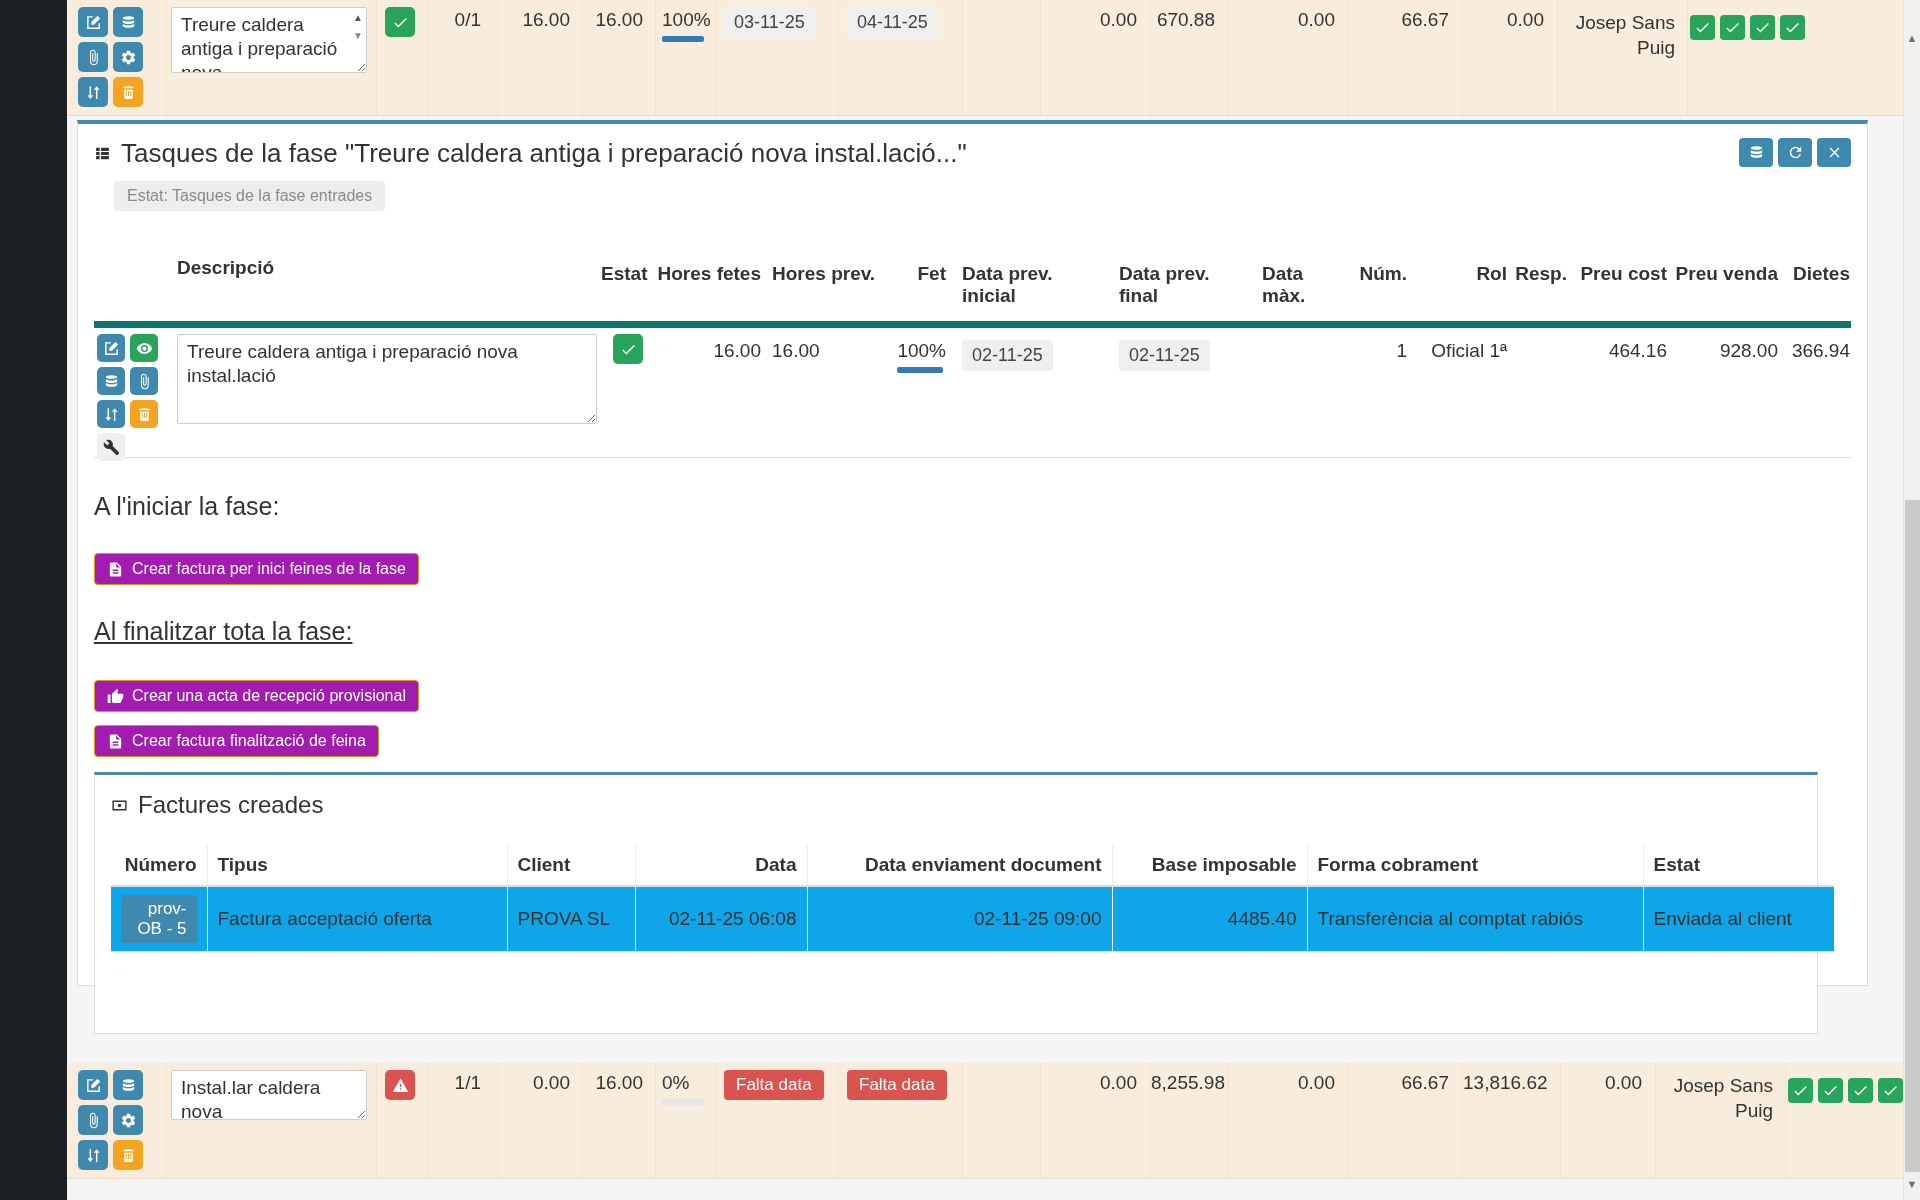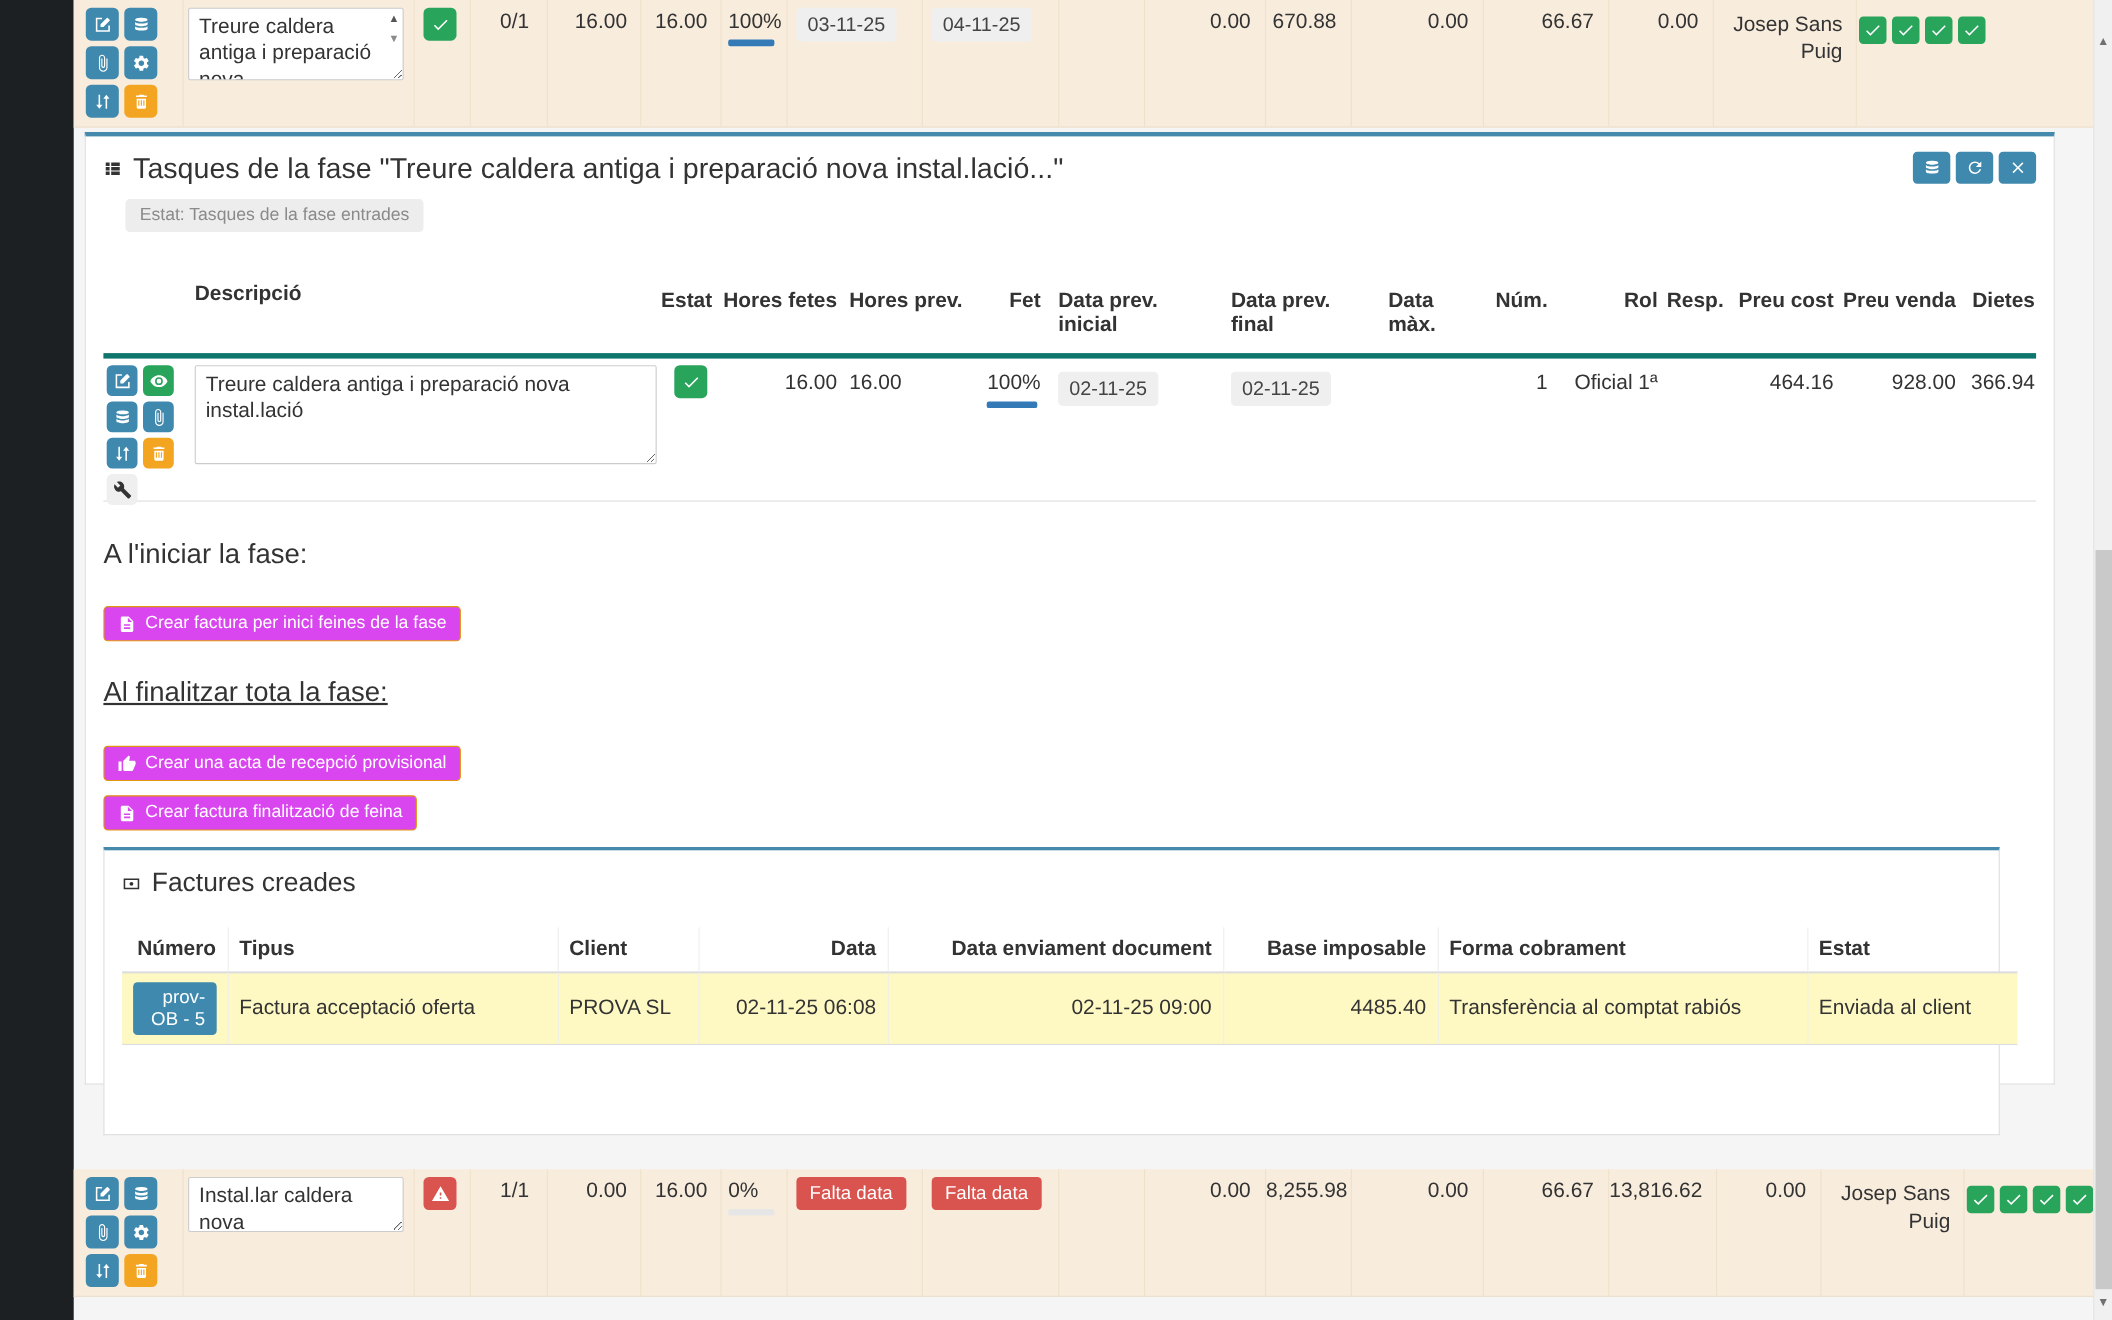--- a/index.html
+++ b/index.html
@@ -99,21 +99,21 @@
   .head-btns { display:flex; gap:5px; }
   .head-btns .ibtn { width:34px; height:29px; border-radius:4px; }
   .gray-badge {
     display:inline-block; margin:12px 0 0 20px; background:#ededed; color:#8a8a8a;
     border-radius:4px; padding:6px 13px; font-size:16px;
   }
 
   
   .ttable { margin-top:40px; width:1757px; }
   .trow { display:flex; width:100%; }
-  .thead { border-bottom:5px solid #0f766e; }
+  .thead { border-bottom:7px solid #0f766e; }
   .thead .tcell { font-weight:bold; padding-bottom:14px; }
   .tbody { border-bottom:1px solid #ddd; height:130px; }
   .tcell { font-size:19px; padding-top:12px; }
   .tc-a   { width:77px;  padding:6px 0 0 3px; }
   .tc-desc{ width:430px; padding:6px 0 0 6px; }
   .tc-estat{ width:46px; text-align:right; padding-right:4px; }
   .tc-hf  { width:125px; text-align:right; padding-right:11px; }
   .tc-hp  { width:111px; padding-right:5px; }
   .tc-fet { width:67px;  text-align:right; padding-right:4px; }
   .tc-dpi { width:159px; padding-left:12px; }
@@ -127,42 +127,42 @@
   .tc-di  { width:69px;  text-align:right; padding-right:1px; }
   .tbody .tc-estat { padding-top:6px; }
   .tc-fet .fet-wrap { display:inline-block; text-align:center; }
 
   
   .section-heading { font-size:25px; color:#333; font-weight:400; }
   .h-start { margin-top:34px; }
   .h-finish { margin-top:32px;text-decoration:underline; }
   .btn-orange {
     display:inline-flex; align-items:center; gap:8px;
-    background:#d946ef; border:1px solid #e2950e; border-radius:4px;
+    background:#a21caf; border:1px solid #e2950e; border-radius:4px;
     color:#fff; font-size:16px; font-family:"Liberation Sans", sans-serif;
     padding:6px 12px; cursor:pointer;
   }
   .btn-orange svg { width:15px; height:15px; fill:#fff; }
   .btn-wrap { margin-top:32px; }
   .btn-wrap2 { margin-top:34px; }
   .btn-wrap3 { margin-top:13px; }
 
   
   .invoices-panel {
     margin-top:15px; border:1px solid #ddd; border-top:3px solid #4589ad;
     background:#fff; padding:16px 16px 0 16px; height:262px; width:1724px; margin-left:0;
   }
   .inv-title { font-size:24px; color:#333; display:flex; align-items:center; gap:10px; }
   .inv-title svg { width:23px; height:23px; fill:#444; }
   .inv-table { margin-top:26px; width:1723px; border-collapse:collapse; table-layout:fixed; }
   .inv-table th { font-size:19px; font-weight:bold; padding:9px 10px; border-bottom:2px solid #ddd; border-left:1px solid #eee; }
   .inv-table th:first-child { border-left:none; }
   .inv-table td { font-size:19px; padding:8px 10px; border-bottom:1px solid #ddd; border-left:1px solid #eee; }
   .inv-table td:first-child { border-left:none; }
-  .inv-table tbody tr { background:#fef9c3; }
+  .inv-table tbody tr { background:#0ea5e9; }
   .al-r { text-align:right; }
   .al-l { text-align:left; }
   .num-badge {
     display:inline-block; background:#3f89ae; color:#fff; border-radius:4px;
     padding:4px 10px; font-size:17px; cursor:pointer;
   }
 
   
   .scrollbar { position:absolute; right:0; top:0; width:17px; height:1200px; background:#f0f0f0; border-left:1px solid #e3e3e3; }
   .sb-arrow { position:absolute; left:0; width:16px; text-align:center; font-size:11px; color:#707070; cursor:pointer; }

